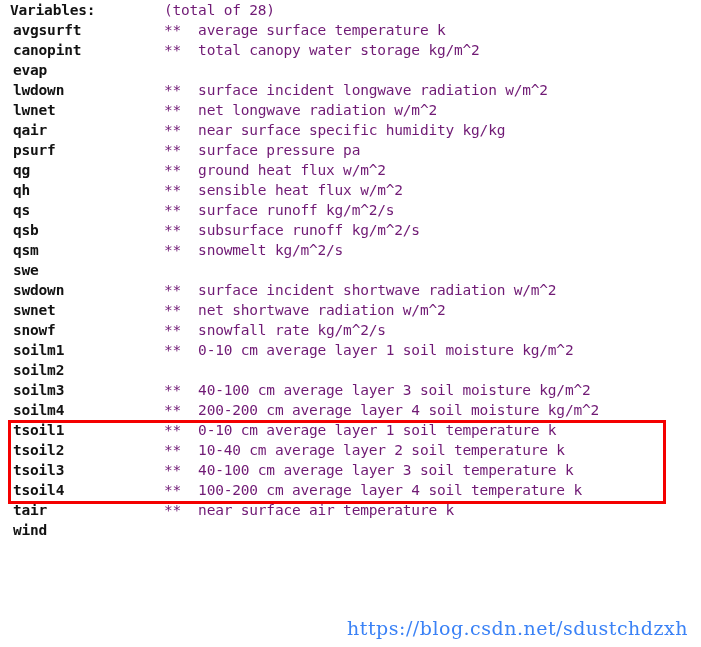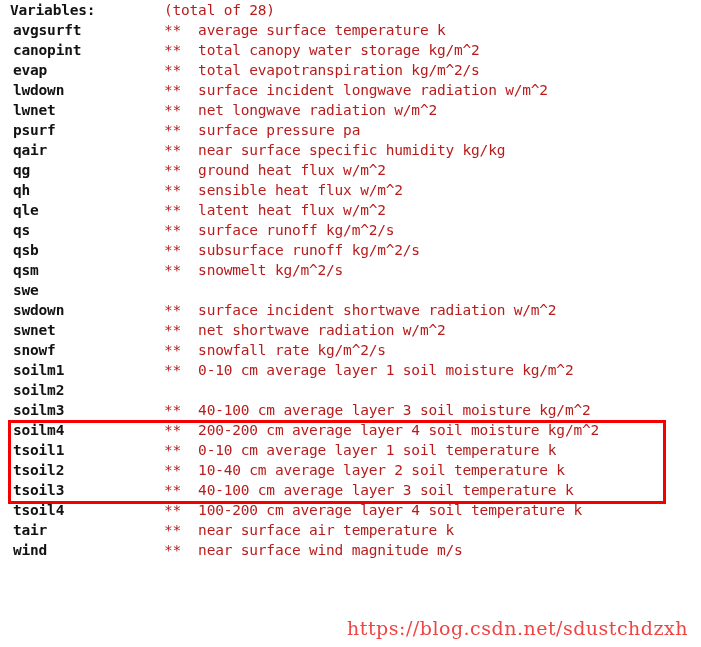--- a/index.html
+++ b/index.html
@@ -42,21 +42,21 @@
     font-weight: bold;
     color: #121212;
     font-size: 14.5px;
     letter-spacing: -0.2px;
   }
 
   .row .desc {
     position: absolute;
     left: 164px;
     top: 0;
-    color: #b91c1c;
+    color: #701a75;
     font-size: 14.5px;
     letter-spacing: -0.2px;
     text-align: center;
   }
 
   
   #header-row .name {
     left: 10px;
   }
   #header-row .desc {
@@ -76,63 +76,62 @@
     background: transparent;
   }
 
   
   #watermark {
     position: absolute;
     right: 4px;
     bottom: 8px;
     font-family: "DejaVu Serif", "Liberation Serif", serif;
     font-size: 19px;
-    color: #ef4444;
+    color: #3b82f6;
     letter-spacing: 0.5px;
     white-space: nowrap;
     user-select: none;
   }
 </style>
 </head>
 <body>
 
 <div id="console">
 
   <div class="row" id="header-row">
     <span class="name">Variables:</span>
     <span class="desc">(total of 28)</span>
   </div>
 
   <div id="variable-rows">
       <div class="row"><span class="name">avgsurft</span><span class="desc">**  average surface temperature k</span></div>
       <div class="row"><span class="name">canopint</span><span class="desc">**  total canopy water storage kg/m^2</span></div>
-      <div class="row"><span class="name">evap</span><span class="desc">**  total evapotranspiration kg/m^2/s</span></div>
+      <div class="row"><span class="name">evap</span></div>
       <div class="row"><span class="name">lwdown</span><span class="desc">**  surface incident longwave radiation w/m^2</span></div>
       <div class="row"><span class="name">lwnet</span><span class="desc">**  net longwave radiation w/m^2</span></div>
+      <div class="row"><span class="name">qair</span><span class="desc">**  near surface specific humidity kg/kg</span></div>
       <div class="row"><span class="name">psurf</span><span class="desc">**  surface pressure pa</span></div>
-      <div class="row"><span class="name">qair</span><span class="desc">**  near surface specific humidity kg/kg</span></div>
       <div class="row"><span class="name">qg</span><span class="desc">**  ground heat flux w/m^2</span></div>
       <div class="row"><span class="name">qh</span><span class="desc">**  sensible heat flux w/m^2</span></div>
-      <div class="row"><span class="name">qle</span><span class="desc">**  latent heat flux w/m^2</span></div>
       <div class="row"><span class="name">qs</span><span class="desc">**  surface runoff kg/m^2/s</span></div>
       <div class="row"><span class="name">qsb</span><span class="desc">**  subsurface runoff kg/m^2/s</span></div>
       <div class="row"><span class="name">qsm</span><span class="desc">**  snowmelt kg/m^2/s</span></div>
       <div class="row"><span class="name">swe</span></div>
       <div class="row"><span class="name">swdown</span><span class="desc">**  surface incident shortwave radiation w/m^2</span></div>
       <div class="row"><span class="name">swnet</span><span class="desc">**  net shortwave radiation w/m^2</span></div>
       <div class="row"><span class="name">snowf</span><span class="desc">**  snowfall rate kg/m^2/s</span></div>
       <div class="row"><span class="name">soilm1</span><span class="desc">**  0-10 cm average layer 1 soil moisture kg/m^2</span></div>
       <div class="row"><span class="name">soilm2</span></div>
       <div class="row"><span class="name">soilm3</span><span class="desc">**  40-100 cm average layer 3 soil moisture kg/m^2</span></div>
       <div class="row"><span class="name">soilm4</span><span class="desc">**  200-200 cm average layer 4 soil moisture kg/m^2</span></div>
       <div class="row"><span class="name">tsoil1</span><span class="desc">**  0-10 cm average layer 1 soil temperature k</span></div>
       <div class="row"><span class="name">tsoil2</span><span class="desc">**  10-40 cm average layer 2 soil temperature k</span></div>
       <div class="row"><span class="name">tsoil3</span><span class="desc">**  40-100 cm average layer 3 soil temperature k</span></div>
       <div class="row"><span class="name">tsoil4</span><span class="desc">**  100-200 cm average layer 4 soil temperature k</span></div>
       <div class="row"><span class="name">tair</span><span class="desc">**  near surface air temperature k</span></div>
-      <div class="row"><span class="name">wind</span><span class="desc">**  near surface wind magnitude m/s</span></div>
+      <div class="row"><span class="name">wind</span></div>
     </div>
 
   <div id="highlight-box" style="border-color: rgb(244, 0, 0);"></div>
 
   <div id="watermark">https://blog.csdn.net/sdustchdzxh</div>
 
 </div>
 
 </body></html>

